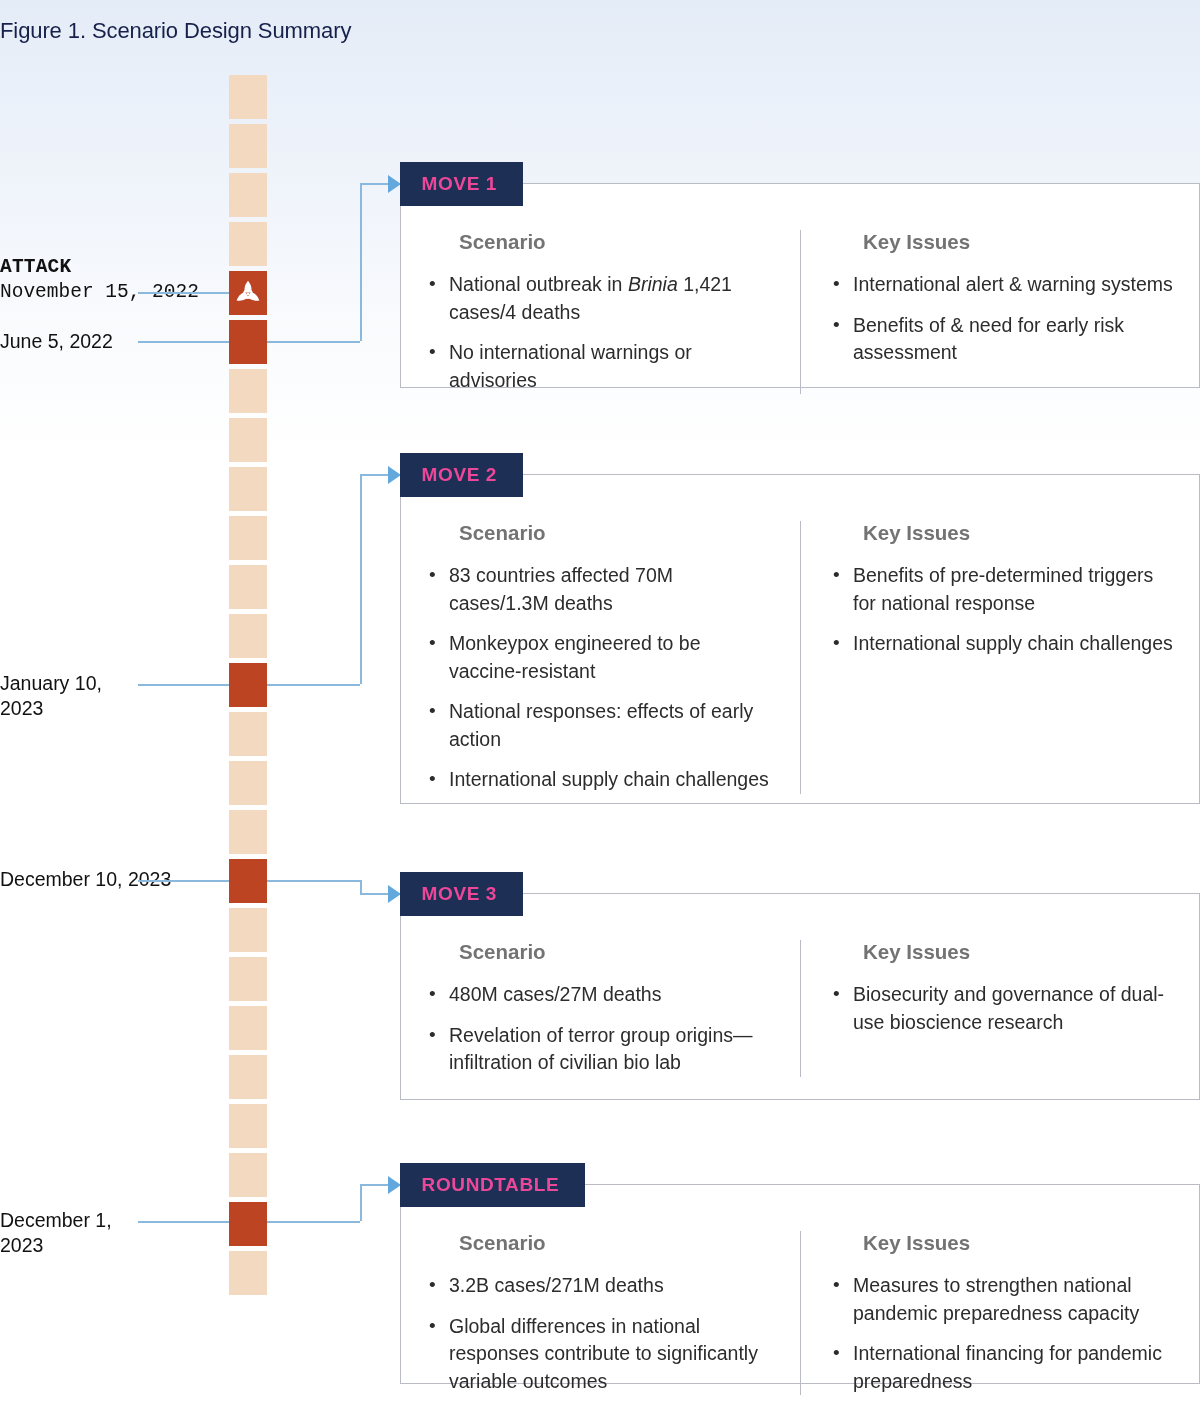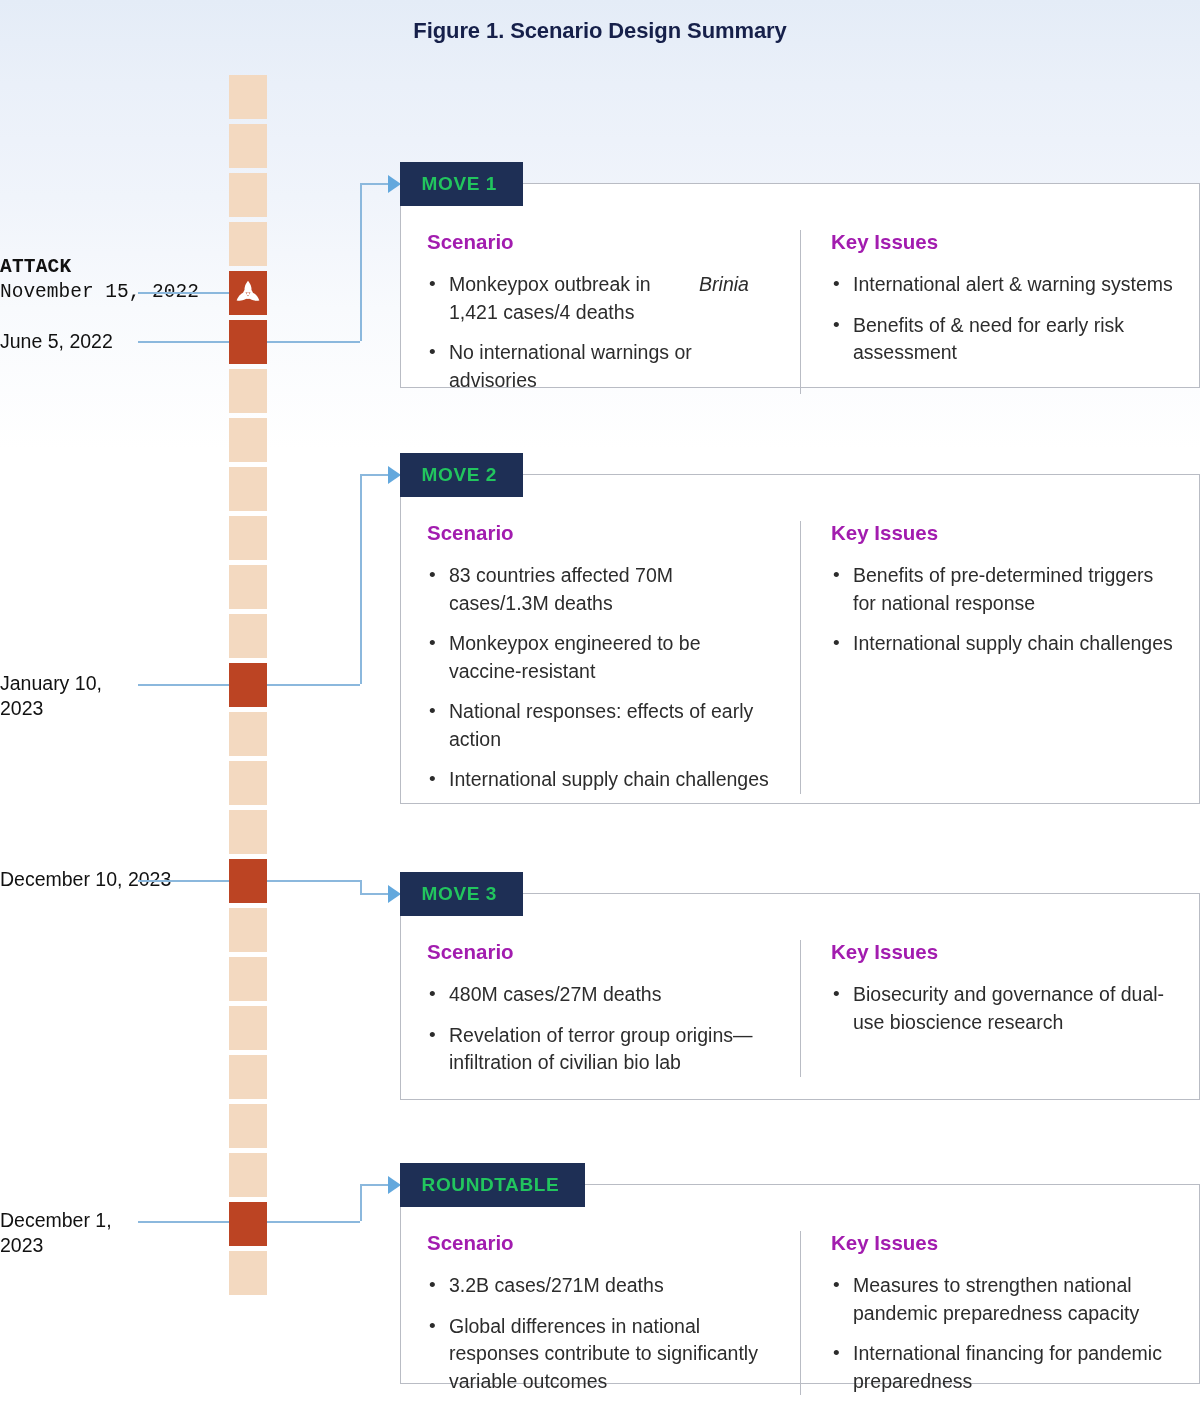--- a/index.html
+++ b/index.html
@@ -12,23 +12,23 @@
     font-family: "Liberation Sans", sans-serif;
     background: linear-gradient(to bottom, #e4ecf7 0%, #eaf0f9 6%, #f0f4fb 14%, #f8fafd 22%, #ffffff 32%, #ffffff 100%);
   }
 
   
   #figure-title {
     position: absolute;
     top: 18px;
     left: 0;
     width: 1200px;
-    text-align: center;
+    text-align: left;
     font-size: 22px;
-    font-weight: bold;
+    font-weight: normal;
     color: #16204a;
     letter-spacing: -0.1px;
   }
 
   
   #timeline-strip {
     position: absolute;
     left: 229px;
     top: 75px;
     width: 38px;
@@ -108,21 +108,21 @@
     width: 800px;
     border: 1.4px solid #b9bcc4;
     background: #ffffff;
   }
   .move-tab {
     position: absolute;
     left: -1.4px;
     top: -22px;
     height: 44px;
     background: #1e2f55;
-    color: #22c55e;
+    color: #ec4899;
     font-size: 19px;
     font-weight: bold;
     letter-spacing: 0.6px;
     display: flex;
     align-items: center;
     padding: 0 26px 0 22px;
   }
   .panel-body {
     display: flex;
     padding: 46px 0 26px 0;
@@ -132,22 +132,23 @@
     padding: 0 26px 0 26px;
   }
   .col-issues {
     width: 400px;
     padding: 0 24px 0 30px;
     border-left: 1.4px solid #b9bcc4;
   }
   .col-heading {
     font-size: 20.5px;
     font-weight: bold;
-    color: #a21caf;
+    color: #737373;
     margin-bottom: 17px;
+    margin-left: 32px;
   }
   ul.bullets {
     list-style: none;
   }
   ul.bullets li {
     position: relative;
     padding-left: 22px;
     font-size: 19.5px;
     line-height: 27.5px;
     color: #2c2c2c;
@@ -155,21 +156,21 @@
   }
   ul.bullets li:last-child { margin-bottom: 0; }
   ul.bullets li::before {
     content: "\2022";
     position: absolute;
     left: 2px;
     top: -1px;
     font-size: 19px;
     color: #2c2c2c;
   }
-  .ital { font-style: italic; margin-left: 43px; }
+  .ital { font-style: italic; }
 </style>
 </head>
 <body>
 
 <div id="figure-title">Figure 1. Scenario Design Summary</div>
 
 <div id="timeline-strip">
     <div class="timeline-cell" style="top: 0px;"></div>
     <div class="timeline-cell" style="top: 49px;"></div>
     <div class="timeline-cell" style="top: 98px;"></div>
@@ -260,21 +261,21 @@
     </div>
   </div>
 
 <div id="panels">
     <div class="move-panel" style="top: 183px; height: 205px;">
       <div class="move-tab">MOVE 1</div>
       <div class="panel-body">
         <div class="col-scenario">
           <div class="col-heading">Scenario</div>
           <ul class="bullets">
-            <li><span>Monkeypox outbreak in </span><span class="ital">Brinia</span><span> 1,421 cases/4 deaths</span></li>
+            <li><span>National outbreak in </span><span class="ital">Brinia</span><span> 1,421 cases/4 deaths</span></li>
             <li>No international warnings or advisories</li>
           </ul>
         </div>
         <div class="col-issues">
           <div class="col-heading">Key Issues</div>
           <ul class="bullets">
             <li>International alert &amp; warning systems</li>
             <li>Benefits of &amp; need for early risk assessment</li>
           </ul>
         </div>

